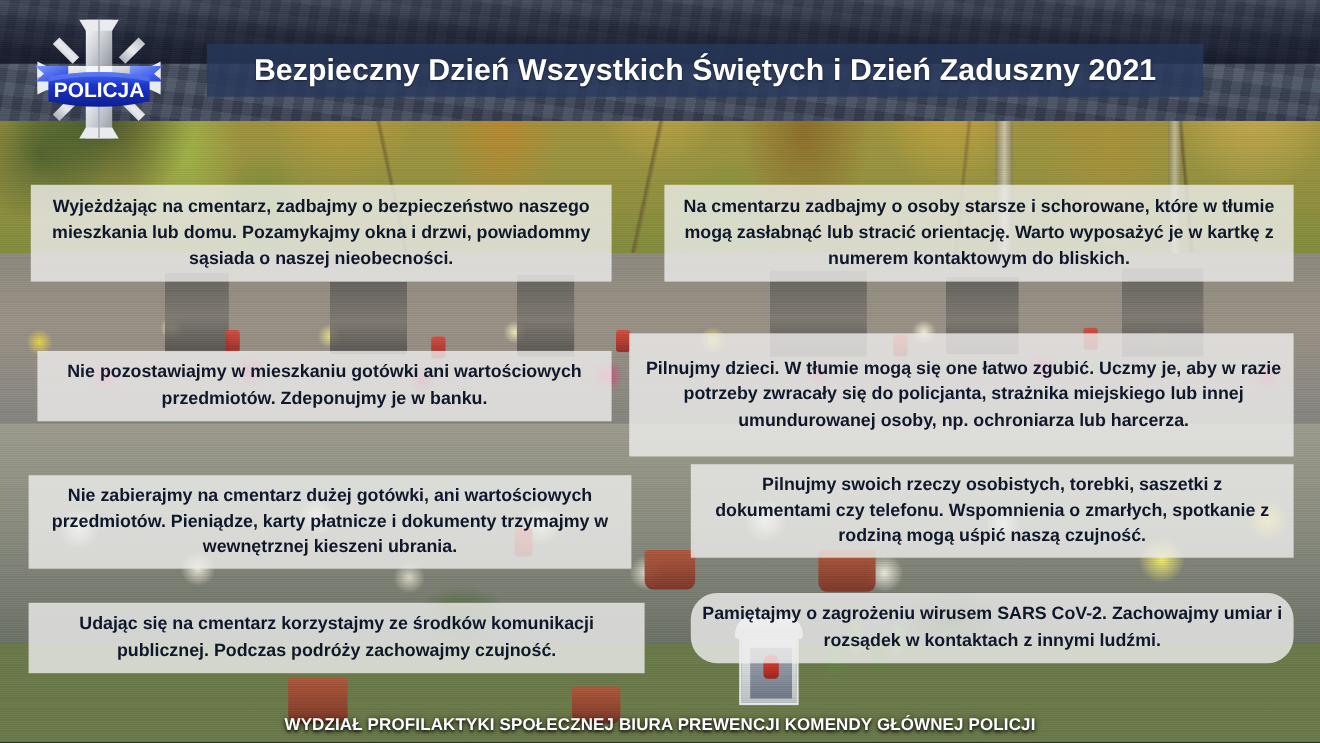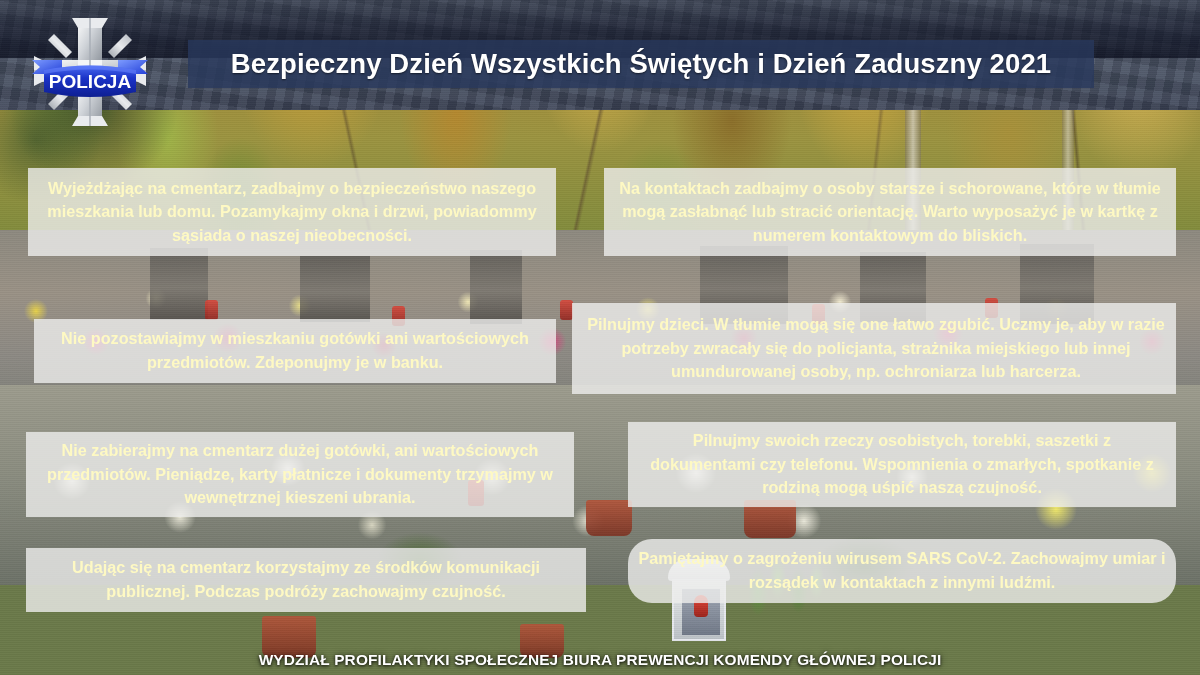--- a/index.html
+++ b/index.html
@@ -192,41 +192,41 @@
     font-weight: bold;
     letter-spacing: .1px;
     white-space: nowrap;
     text-shadow: 0 1px 2px rgba(0,0,0,.55);
   }
 
   
   .tip {
     position: absolute;
     background: rgba(238,238,236,.80);
-    color: #fef9c3;
+    color: #0f172a;
     font-weight: bold;
     font-size: 16.2px;
     line-height: 1.46;
     text-align: center;
     display: flex;
     align-items: center;
     justify-content: center;
     padding: 7px 10px;
     box-sizing: border-box;
   }
   .tip p { margin: 0; width: 100%; }
 
   
   #tip-l1 { left: 28px;  top: 168px; width: 528px; height: 88px; }
   #tip-l2 { left: 34px;  top: 319px; width: 522px; height: 64px; }
   #tip-l3 { left: 26px;  top: 432px; width: 548px; height: 85px; }
   #tip-l4 { left: 26px;  top: 548px; width: 560px; height: 64px; text-align: center; }
   
   #tip-r1 { left: 604px; top: 168px; width: 572px; height: 88px; }
-  #tip-r2 { left: 572px; top: 303px; width: 604px; height: 91px; padding-left: 14px; }
+  #tip-r2 { left: 572px; top: 303px; width: 604px; height: 112px; padding-left: 14px; }
   #tip-r3 { left: 628px; top: 422px; width: 548px; height: 85px; }
   #tip-r4 { left: 628px; top: 539px; width: 548px; height: 64px; border-radius: 24px; }
 
   
   .footer {
     position: absolute;
     left: 0; right: 0; bottom: 6px;
     text-align: center;
   }
   .footer-text {
@@ -350,21 +350,21 @@
     <p>Nie pozostawiajmy w mieszkaniu gotówki ani wartościowych przedmiotów. Zdeponujmy je w banku.</p>
   </div>
   <div class="tip" id="tip-l3">
     <p>Nie zabierajmy na cmentarz dużej gotówki,  ani wartościowych przedmiotów. Pieniądze, karty płatnicze i dokumenty trzymajmy w wewnętrznej kieszeni ubrania.</p>
   </div>
   <div class="tip" id="tip-l4">
     <p>Udając się na cmentarz korzystajmy ze środków komunikacji publicznej. Podczas podróży zachowajmy czujność.</p>
   </div>
 
   <div class="tip" id="tip-r1">
-    <p>Na kontaktach zadbajmy o osoby starsze i schorowane, które w tłumie mogą zasłabnąć lub stracić orientację. Warto wyposażyć je w kartkę z numerem kontaktowym do bliskich.</p>
+    <p>Na cmentarzu zadbajmy o osoby starsze i schorowane, które w tłumie mogą zasłabnąć lub stracić orientację. Warto wyposażyć je w kartkę z numerem kontaktowym do bliskich.</p>
   </div>
   <div class="tip" id="tip-r2">
     <p>Pilnujmy dzieci. W tłumie mogą się one łatwo zgubić. Uczmy je, aby w razie potrzeby zwracały się do policjanta, strażnika miejskiego lub innej umundurowanej osoby, np. ochroniarza lub harcerza.</p>
   </div>
   <div class="tip" id="tip-r3">
     <p>Pilnujmy swoich rzeczy osobistych, torebki, saszetki z dokumentami czy telefonu. Wspomnienia o zmarłych, spotkanie z rodziną mogą uśpić naszą czujność.</p>
   </div>
   <div class="tip" id="tip-r4">
     <p>Pamiętajmy o zagrożeniu wirusem SARS CoV-2. Zachowajmy umiar i rozsądek w kontaktach z innymi ludźmi.</p>
   </div>

